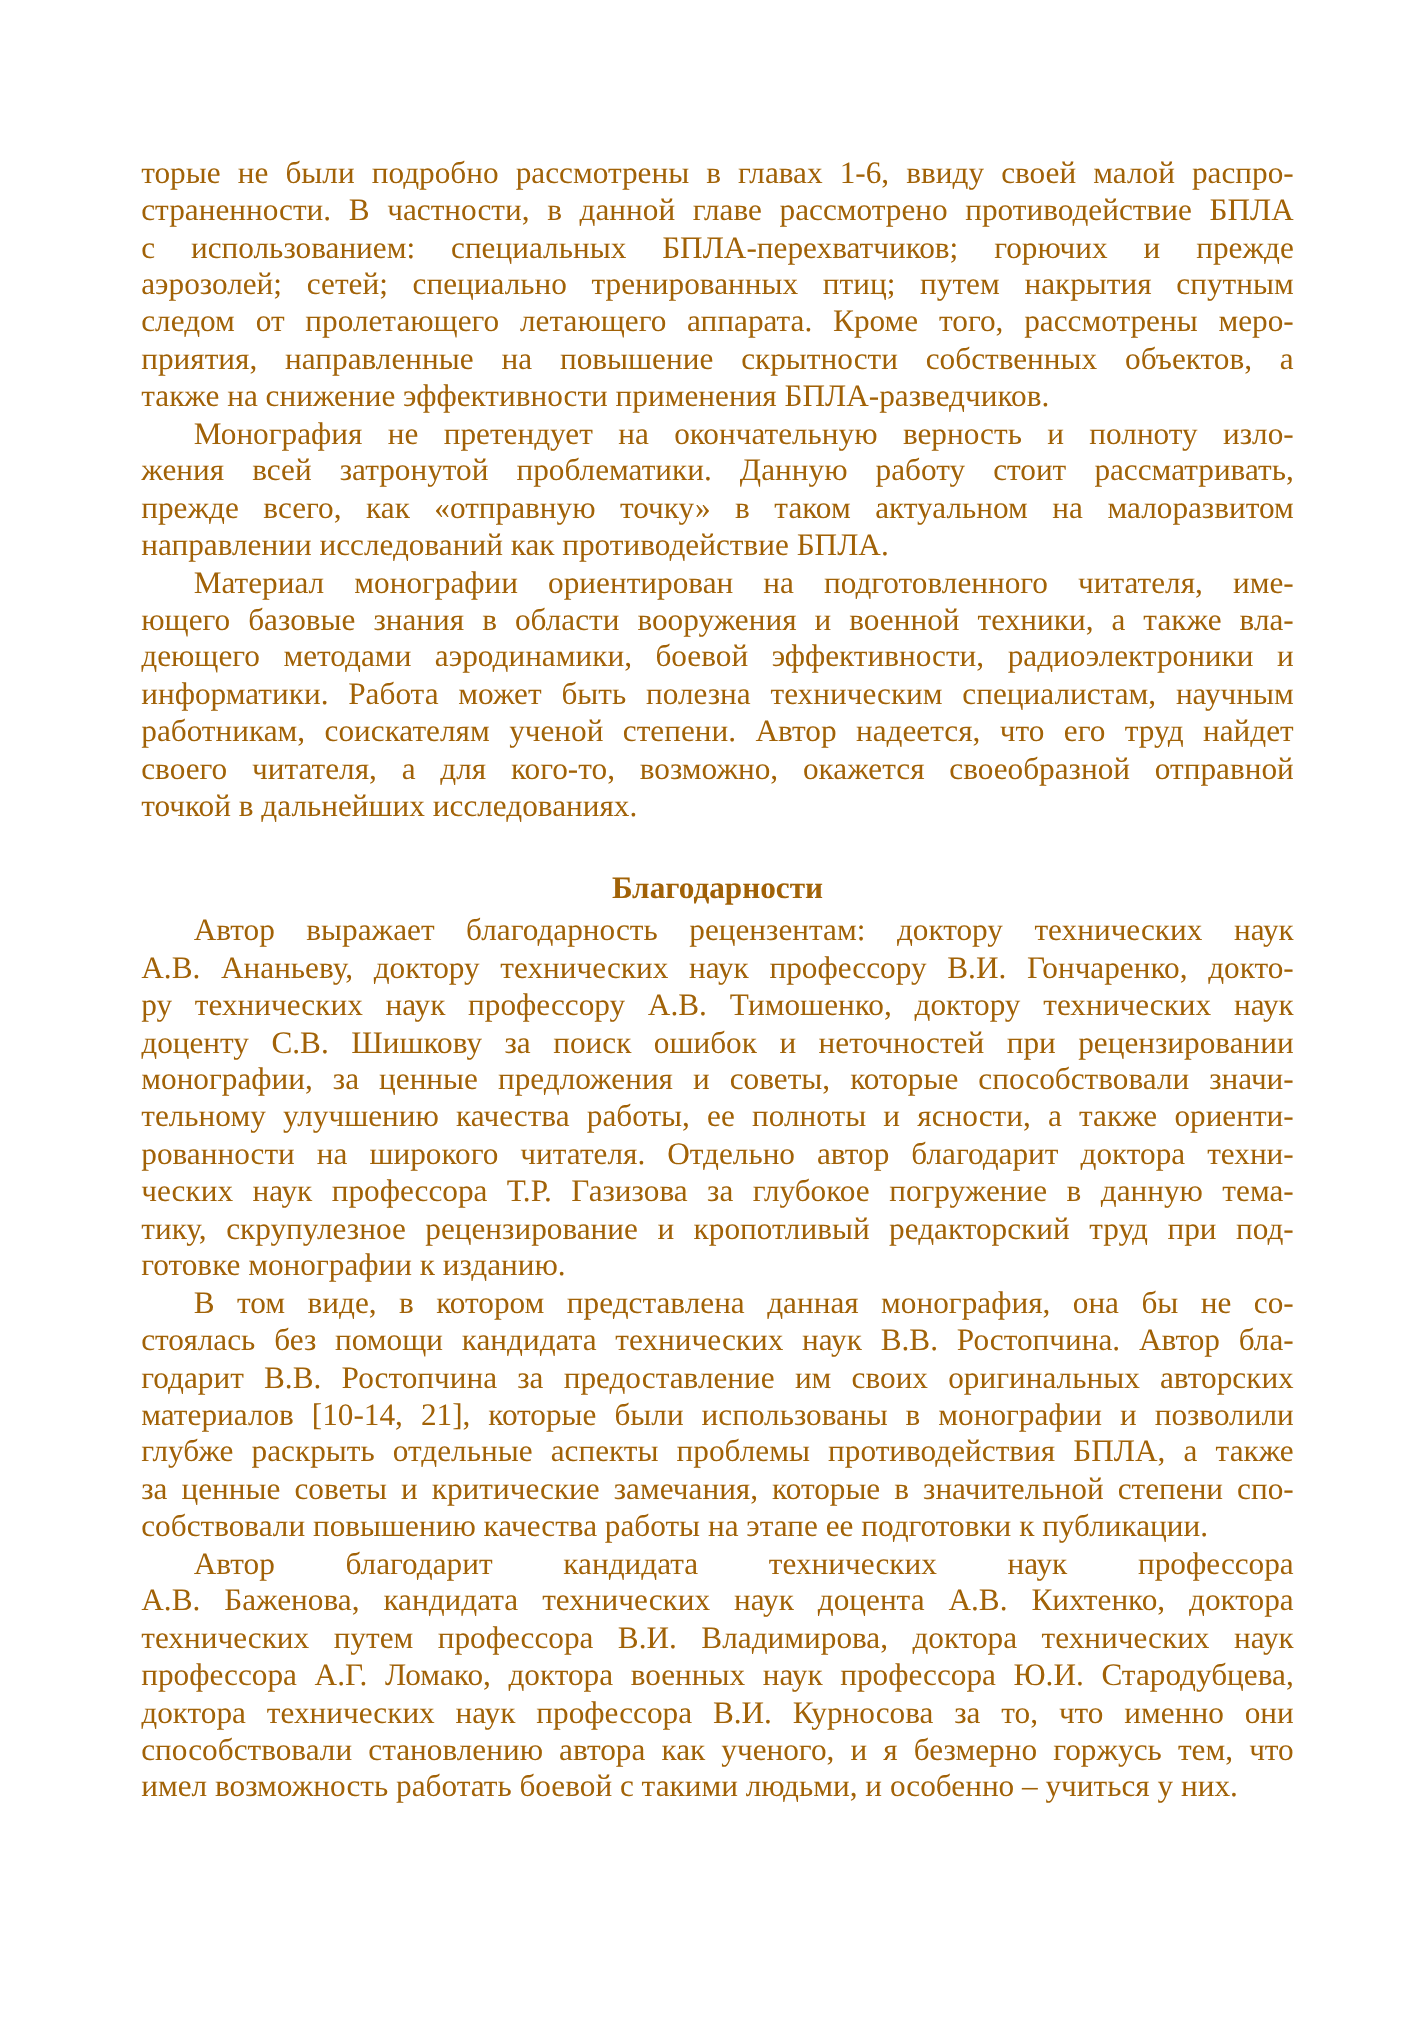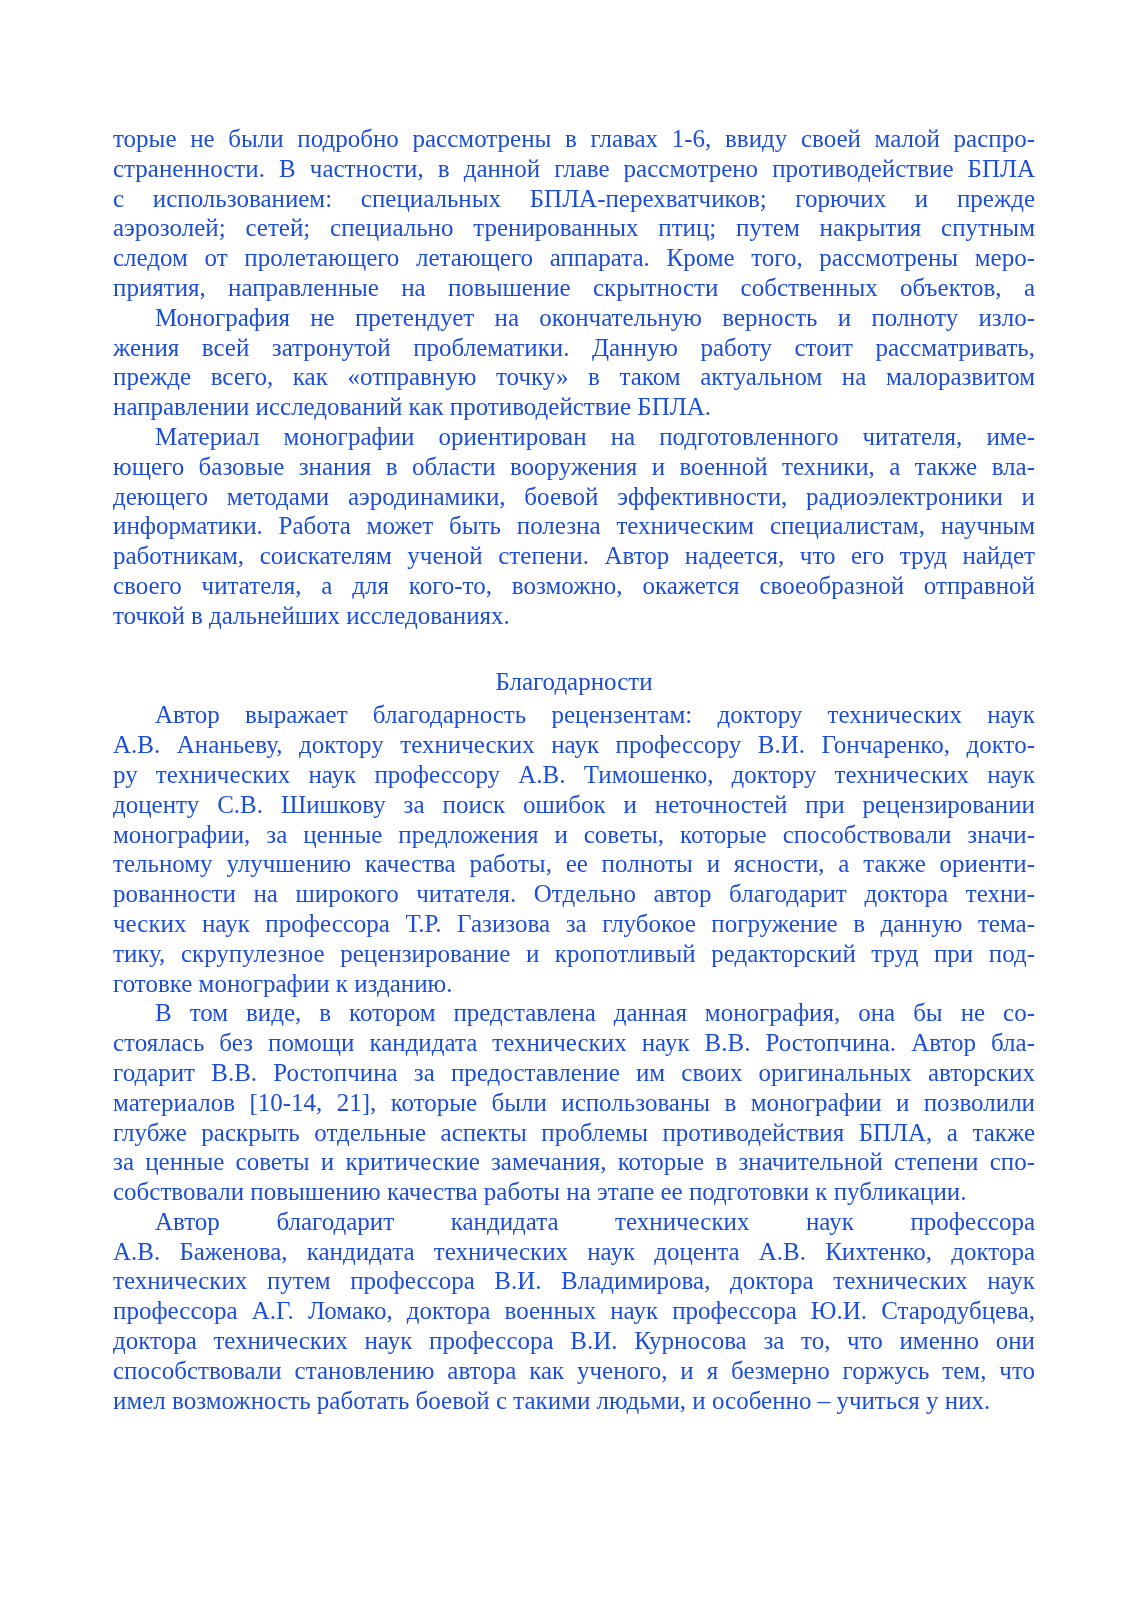--- a/index.html
+++ b/index.html
@@ -5,21 +5,21 @@
   html, body {
     margin: 0;
     padding: 0;
     background: #ffffff;
   }
   .page {
     position: relative;
     width: 1142px;
     height: 1615px;
     background: #ffffff;
-    color: #1d4ed8;
+    color: #a16207;
     font-family: "Liberation Serif", "DejaVu Serif", serif;
     overflow: hidden;
   }
   .content {
     position: absolute;
     left: 113px;
     top: 124px;
     width: 922px;
     font-size: 25px;
     line-height: 29.8px;
@@ -43,21 +43,21 @@
   }
   .para.indent .line.first {
     padding-left: 42px;
   }
   .heading {
     margin: 36px 0 4px 0;
     padding: 0;
     text-align: center;
     font-size: 25px;
     line-height: 29.8px;
-    font-weight: normal;
+    font-weight: bold;
   }
   .page-number {
     position: absolute;
     left: 113px;
     top: 1498px;
     width: 922px;
     text-align: center;
     font-size: 24px;
     line-height: 28px;
   }
@@ -67,20 +67,21 @@
 
 <div class="page">
   <main class="content">
       <p class="para">
         <span class="line first">торые не были подробно рассмотрены в главах 1-6, ввиду своей малой распро-</span>
         <span class="line">страненности. В частности, в данной главе рассмотрено противодействие БПЛА</span>
         <span class="line">с использованием: специальных БПЛА-перехватчиков; горючих и прежде</span>
         <span class="line">аэрозолей; сетей; специально тренированных птиц; путем накрытия спутным</span>
         <span class="line">следом от пролетающего летающего аппарата. Кроме того, рассмотрены меро-</span>
         <span class="line">приятия, направленные на повышение скрытности собственных объектов, а</span>
+        <span class="line last">также на снижение эффективности применения БПЛА-разведчиков.</span>
       </p>
       <p class="para indent">
         <span class="line first">Монография не претендует на окончательную верность и полноту изло-</span>
         <span class="line">жения всей затронутой проблематики. Данную работу стоит рассматривать,</span>
         <span class="line">прежде всего, как «отправную точку» в таком актуальном на малоразвитом</span>
         <span class="line last">направлении исследований как противодействие БПЛА.</span>
       </p>
       <p class="para indent">
         <span class="line first">Материал монографии ориентирован на подготовленного читателя, име-</span>
         <span class="line">ющего базовые знания в области вооружения и военной техники, а также вла-</span>

